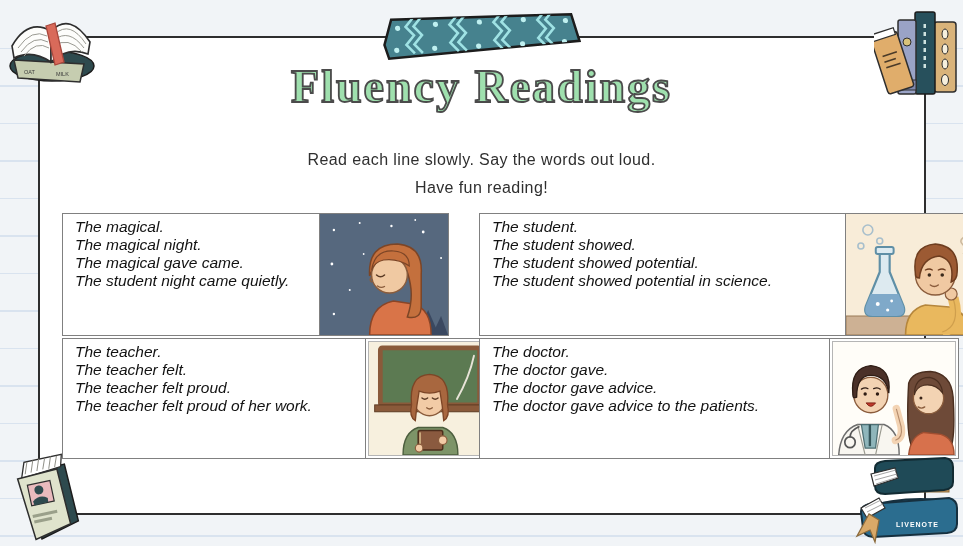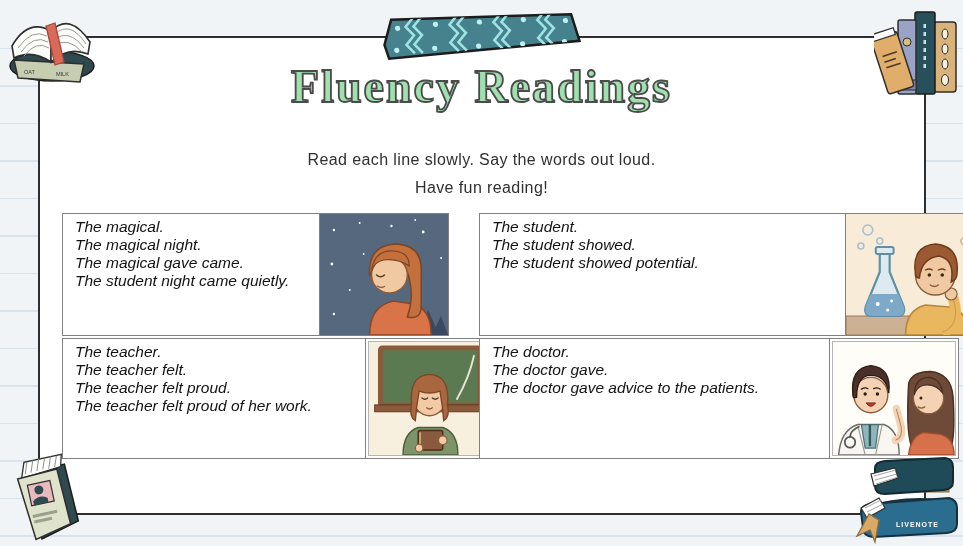--- a/index.html
+++ b/index.html
@@ -132,20 +132,21 @@
         <circle cx="53" cy="108" r="4" fill="#f2cba6" stroke="#8a5c3c" stroke-width="1.2"></circle>
       </svg>
     </div>
   </div>
 
   <div class="rbox" id="box-student">
     <div class="lines">
       <div class="line">The student.</div>
       <div class="line">The student showed.</div>
       <div class="line">The student showed potential.</div>
+      <div class="line">The student showed potential in science.</div>
     </div>
     <div class="pic">
       <svg viewBox="0 0 129 121" preserveAspectRatio="none">
         <rect x="0" y="0" width="129" height="121" fill="#f8ecd8"></rect>
         <g fill="none" stroke="#a8bfcc" stroke-width="1.6">
           <circle cx="22" cy="16" r="5"></circle>
             <circle cx="34" cy="27" r="3"></circle>
             <circle cx="15" cy="32" r="3"></circle>
         </g>
         <g fill="none" stroke="#cbb89c" stroke-width="1.6">
@@ -172,20 +173,21 @@
         <path d="M80,56 q4,-2 7,0 M93,56 q4,-2 7,0" fill="none" stroke="#6e3d1f" stroke-width="1.3" stroke-linecap="round"></path>
         <path d="M85,71 q4,3 8,0" fill="none" stroke="#8a5c3c" stroke-width="1.5" stroke-linecap="round"></path>
       </svg>
     </div>
   </div>
 
   <div class="rbox" id="box-doctor">
     <div class="lines">
       <div class="line">The doctor.</div>
       <div class="line">The doctor gave.</div>
+      <div class="line">The doctor gave advice.</div>
       <div class="line">The doctor gave advice to the patients.</div>
     </div>
     <div class="pic pad">
       <svg viewBox="0 0 129 115" preserveAspectRatio="none">
         <rect x="0" y="0" width="129" height="115" fill="#fffdf8"></rect>
         <path d="M6,115 Q8,90 26,84 L54,84 Q70,90 70,115 Z" fill="#f8f6f0" stroke="#6e6e6e" stroke-width="1.5"></path>
         <path d="M30,84 L48,84 L45,108 L34,108 Z" fill="#8fb6bb" stroke="#4c6e72" stroke-width="1.3"></path>
         <path d="M39,84 L39,106" stroke="#35565a" stroke-width="2.5"></path>
         <path d="M26,84 L34,115 M52,84 L45,115" fill="none" stroke="#9a9a90" stroke-width="1.2"></path>
         <circle cx="18" cy="102" r="5.5" fill="none" stroke="#555555" stroke-width="1.8"></circle>

